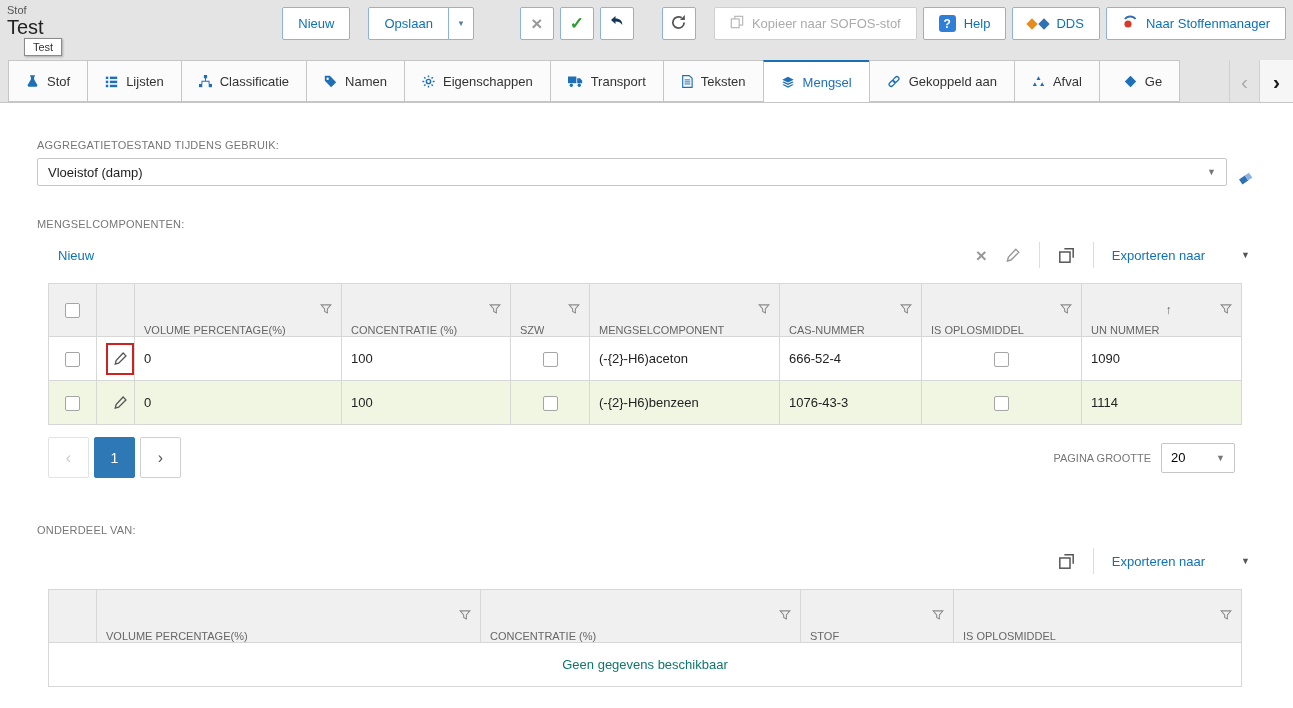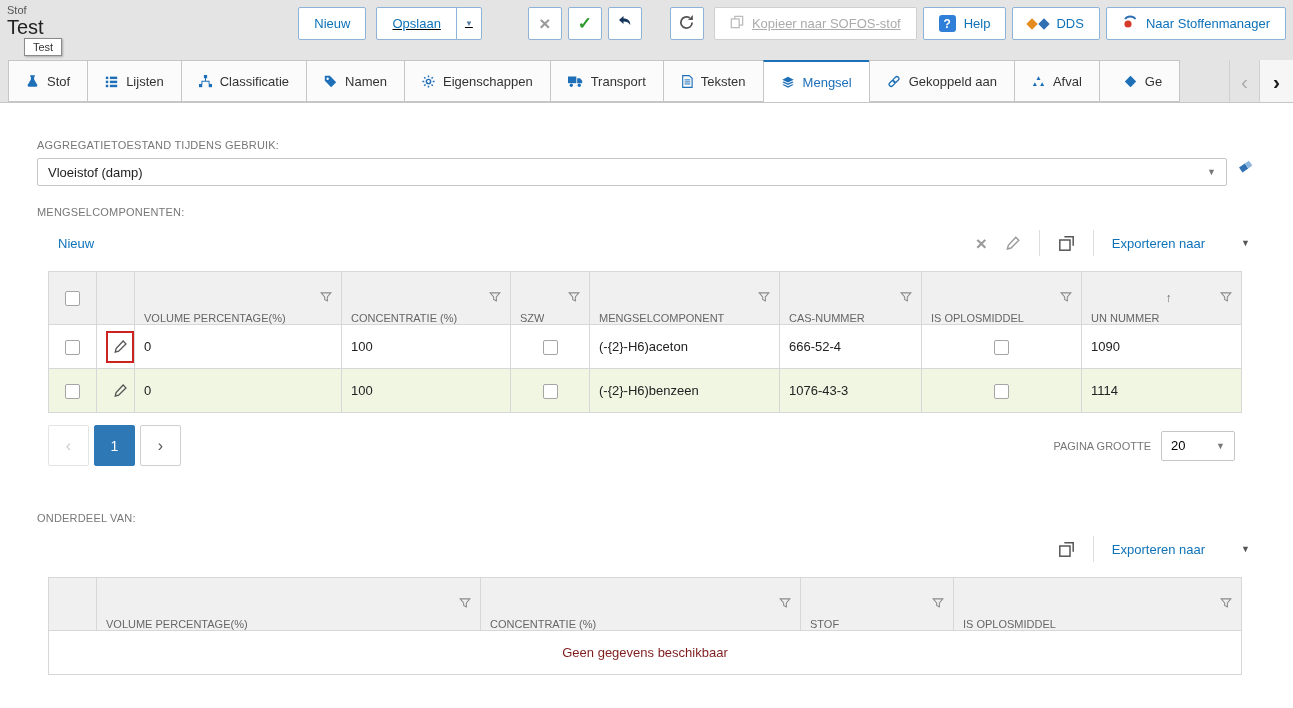--- a/index.html
+++ b/index.html
@@ -15,21 +15,21 @@
      padding:2px 8px; font-size:11px; color:#333; z-index:6; box-shadow:1px 1px 2px rgba(0,0,0,.25); }
 
   .toolbar { position:absolute; right:7px; top:7px; display:flex; align-items:center; }
   .btn { height:33px; border:1px solid #8db3d8; background:#fff; color:#0e72b8; font-size:13px;
      display:inline-flex; align-items:center; gap:8px; padding:0 15px; border-radius:2px; cursor:pointer; white-space:nowrap; }
   .btn.icononly { width:34px; padding:0; justify-content:center; }
   .btn.disabled { color:#ababab; border-color:#cfcfcf; cursor:default; }
   .split { display:flex; }
   .split .main { border-radius:2px 0 0 2px; }
   .split .caretpart { width:26px; padding:0; justify-content:center; border-radius:0 2px 2px 0; margin-left:-1px; }
-  .ml6 { margin-left:6px; } .ml10 { margin-left:10px;text-decoration:underline; } .ml28 { margin-left:28px; } .ml46 { margin-left:46px; }
+  .ml6 { margin-left:6px; } .ml10 { margin-left:18px; } .ml28 { margin-left:28px; } .ml46 { margin-left:46px; }
   .x-glyph { font-size:19px; font-weight:bold; color:#9a9a9a; line-height:1; }
   .check-glyph { font-size:17px; font-weight:bold; color:#2e9b2e; line-height:1; }
   .caret-sm { font-size:8px; color:#5a7ea3; }
   .help-ic { width:17px; height:17px; background:#2f7ed8; color:#fff; border-radius:3px; font-size:12px;
      font-weight:bold; display:flex; align-items:center; justify-content:center; }
   .dds-ic { display:inline-flex; align-items:center; }
   .dds-ic i { width:8px; height:8px; display:inline-block; transform:rotate(45deg); }
   .dds-ic .d1 { background:#e58b1f; margin-right:4px; }
   .dds-ic .d2 { background:#2f6fb2; }
 
@@ -42,21 +42,21 @@
   .tab.active { background:#fff; border-top:2px solid #1d6fb8; color:#1d6fb8; margin-bottom:-1px; }
   .ticon { display:flex; align-items:center; }
   .tabscroll { position:absolute; right:0; top:0; height:43px; display:flex; z-index:4; }
   .tsbtn { width:30px; display:flex; align-items:center; justify-content:center; font-size:21px; cursor:pointer; }
   .tsbtn.left { background:#e4e4e4; color:#aaa; border-left:1px solid #d0d0d0; }
   .tsbtn.right { background:#f6f6f6; color:#1a1a1a; border-left:1px solid #d0d0d0; font-weight:bold; width:34px; }
 
   
   .content { padding:36px 37px 0 37px; background:#fff;border-radius:10px; }
   .field-label { font-size:11px; color:#777; margin-bottom:7px; letter-spacing:.2px; }
-  .agg-row { display:flex; align-items:flex-start; margin-bottom:20px; }
+  .agg-row { display:flex; align-items:flex-end; margin-bottom:32px; }
   .dropdown { flex:1; height:28px; border:1px solid #c6c6c6; border-radius:2px; display:flex;
      align-items:center; padding:0 10px; font-size:13px; color:#222; background:#fff; cursor:pointer; }
   .dd-caret { margin-left:auto; color:#777; font-size:9px; }
   .eraser { margin-left:10px; display:flex; align-items:center; cursor:pointer; }
 
   .grid-toolbar { display:flex; align-items:center; height:36px; margin:6px 0 10px 0; padding:0 6px 0 21px; }
   .link { color:#0e72b8; font-size:13px; cursor:pointer; text-decoration:none; }
   .gt-right { margin-left:auto; display:flex; align-items:center; gap:18px; }
   .gicon { display:flex; align-items:center; cursor:pointer; }
   .vdiv { width:1px; height:26px; background:#ddd; }
@@ -71,21 +71,21 @@
   .thflex .lbl { white-space:nowrap; overflow:hidden;margin-top:40px; }
   .thflex .funnel { margin-left:auto; flex:none; cursor:pointer; }
   .sort-arrow { color:#666; font-size:12px; }
   .grid tbody td { height:44px; padding:0 9px; background:#fff; }
   tr.alt td { background:#f0f6e2; }
   .cell-center { text-align:center; }
   .checkbox { display:inline-block; width:15px; height:15px; border:1px solid #a5a5a5; border-radius:2px;
      background:#fff; vertical-align:middle; cursor:pointer; }
   .editbox { display:inline-flex; width:28px; height:32px; align-items:center; justify-content:center; cursor:pointer; }
   .editbox.highlight { border:2px solid #cc2222; }
-  .empty-cell { text-align:center; height:48px; color:#7f1d1d; }
+  .empty-cell { text-align:center; height:48px; color:#0f766e; }
 
   
   .pager { display:flex; align-items:center; margin:12px 21px 0 11px; }
   .pg { width:41px; height:41px; border:1px solid #cfcfcf; background:#fff; font-size:16px; color:#555;
      display:flex; align-items:center; justify-content:center; margin-right:5px; border-radius:2px; cursor:pointer; }
   .pg.disabled { color:#ccc; border-color:#e3e3e3; cursor:default; }
   .pg.current { background:#2e78b5; border-color:#2e78b5; color:#fff; font-size:14px; }
   .pager-right { margin-left:auto; display:flex; align-items:center; gap:10px; }
   .pg-label { font-size:11px; color:#777; }
   .pg-select { width:74px; height:30px; border:1px solid #c6c6c6; border-radius:2px; display:flex;

